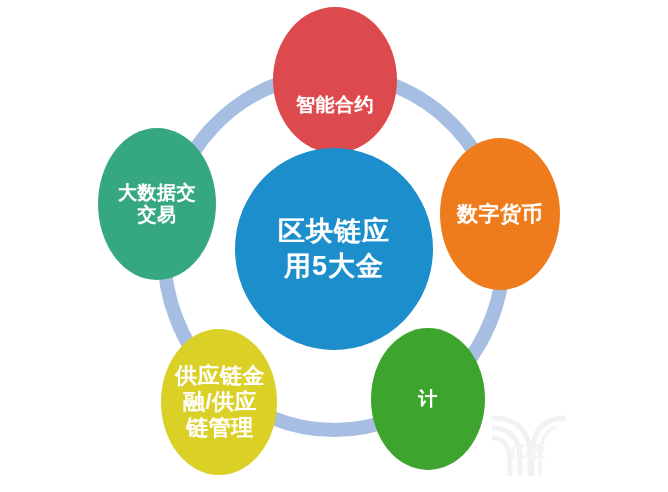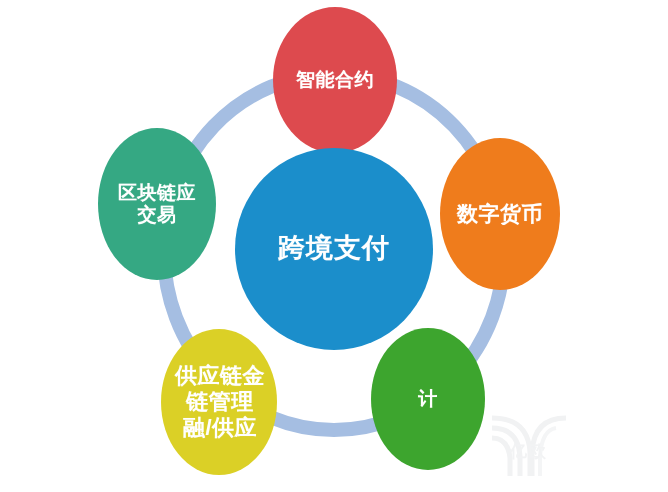--- a/index.html
+++ b/index.html
@@ -38,20 +38,21 @@
     letter-spacing: 0.5px;
     pointer-events: none;
     text-shadow: 0 0 1px rgba(255,255,255,0.35);
   }
   .node-label span { display: block; }
 
   
   #label-smart-contract {
     left: 242px; top: 44px; width: 186px; height: 72px;
     font-size: 19px;
+    align-items: flex-end;
   }
   #label-digital-currency {
     left: 422px; top: 178px; width: 156px; height: 72px;
     font-size: 21px;
   }
   #label-cross-border {
     left: 358px; top: 355px; width: 140px; height: 88px;
     font-size: 19px;
   }
   #label-supply-chain {
@@ -120,33 +121,34 @@
 
   <div class="node-label" id="label-cross-border">
     <div>
       <span>计</span>
     </div>
   </div>
 
   <div class="node-label" id="label-supply-chain">
     <div>
       <span>供应链金</span>
+      <span>融/供应</span>
       <span>链管理</span>
-      <span>融/供应</span>
     </div>
   </div>
 
   <div class="node-label" id="label-big-data">
     <div>
-      <span>区块链应</span>
+      <span>大数据交</span>
       <span>交易</span>
     </div>
   </div>
 
   <div class="node-label" id="label-center">
     <div>
-      <span>跨境支付</span>
+      <span>区块链应</span>
+      <span>用5大金</span>
     </div>
   </div>
 
   <div id="watermark-text" style="color: rgb(242, 243, 244);">亿欧</div>
 
 </div>
 
 </body></html>

